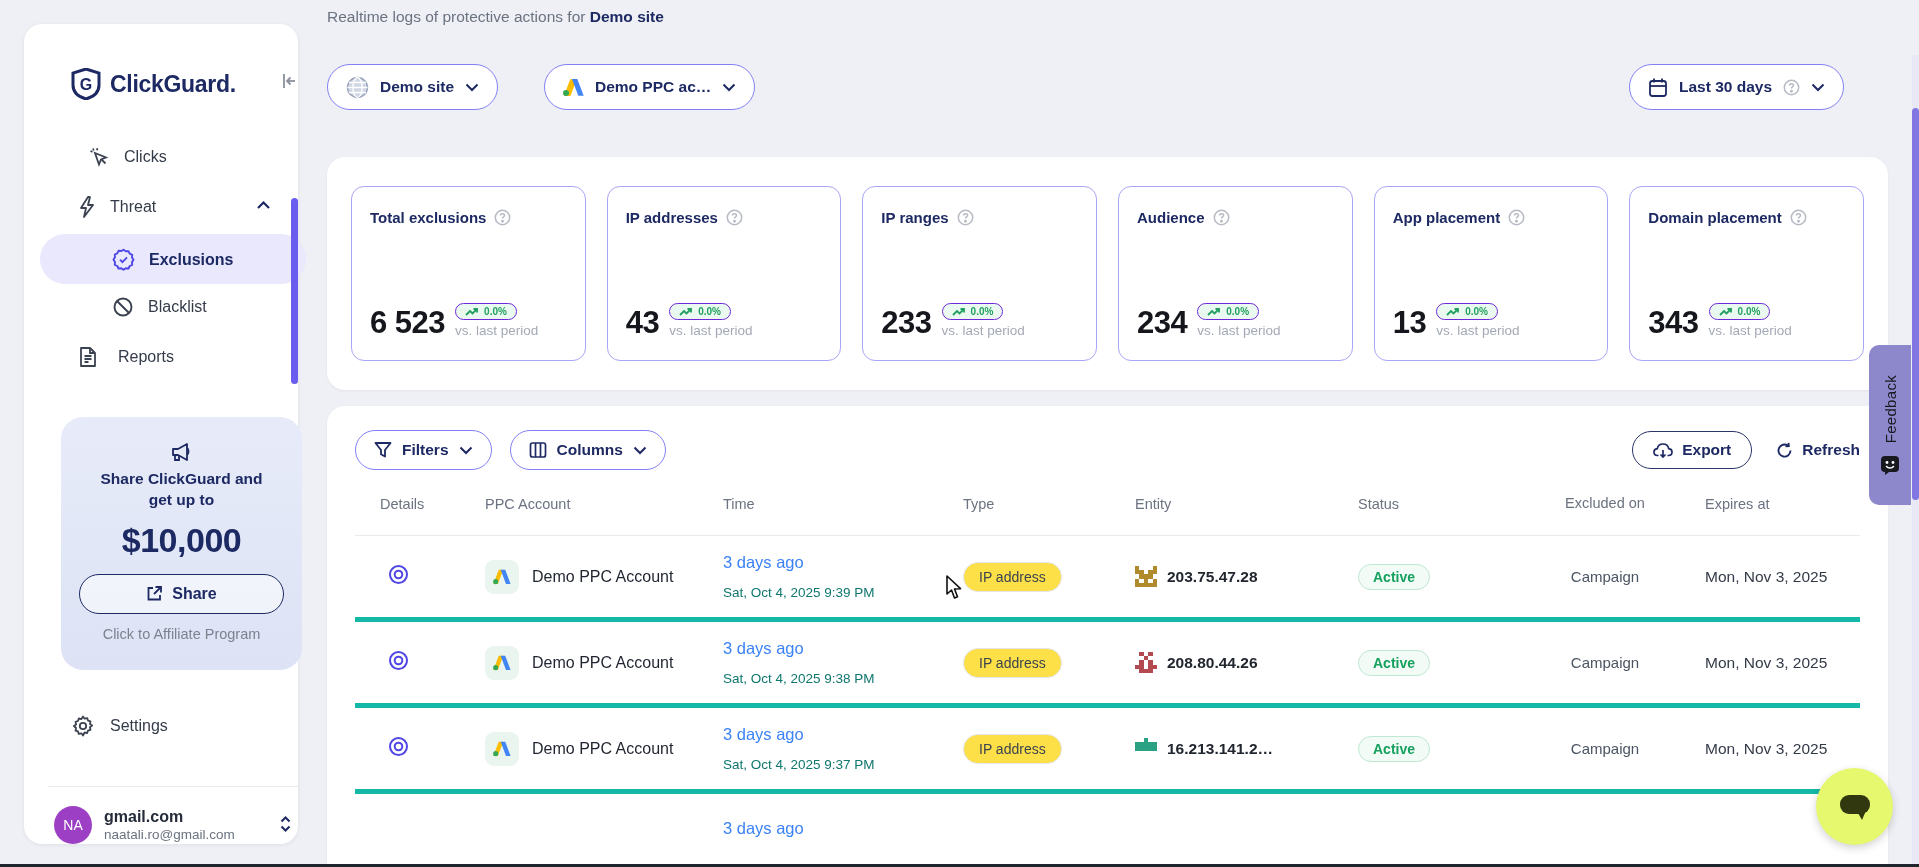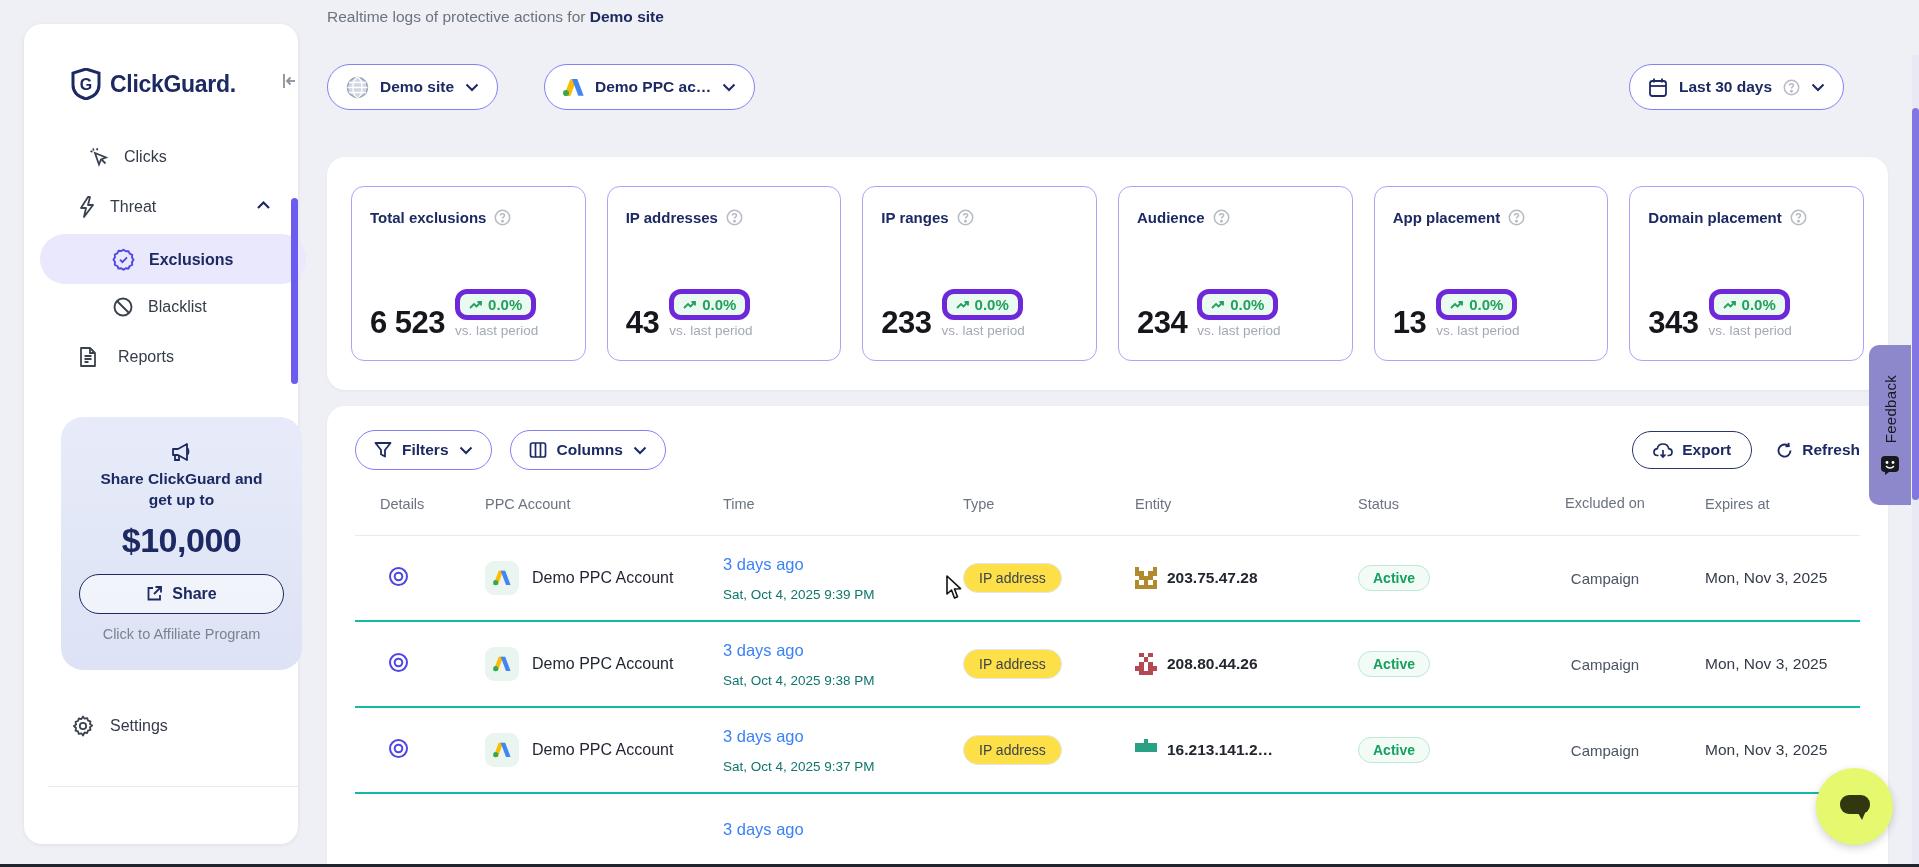--- a/index.html
+++ b/index.html
@@ -40,34 +40,34 @@
   .subtitle b{color:#1d2963;}
   .pill-select{position:absolute;height:46px;border:1.5px solid #8280f4;border-radius:24px;background:#fff;display:flex;align-items:center;gap:11px;padding:0 18px;font-size:15.5px;font-weight:600;color:#1d2963;cursor:pointer;}
   .chev{color:#1d2963;}
   
   .stats-panel{position:absolute;left:327px;top:157px;width:1561px;height:233px;background:#fff;border-radius:18px;box-shadow:0 1px 3px rgba(16,24,40,.05);display:flex;gap:21px;padding:29px 24px;}
   .stat-card{flex:1;border:1.5px solid #a9a5f8;border-radius:13px;padding:22px 18px 18px;position:relative;}
   .stat-title-row{display:flex;align-items:center;gap:8px;font-size:15px;color:#1d2963;font-weight:600;}
   .stat-value-row{position:absolute;left:18px;right:10px;bottom:22px;display:flex;align-items:flex-end;gap:10px;}
   .stat-value{font-size:31px;font-weight:bold;color:#15171c;letter-spacing:-0.5px;line-height:1;}
   .stat-side{display:flex;flex-direction:column;gap:3px;}
-  .stat-pill{display:inline-flex;align-items:center;gap:5px;background:#eafaf0;border:5px solid #6d28d9;border-radius:12px;padding:2px 9px;font-size:15px;font-weight:600;color:#22a05f;width:max-content;}
+  .stat-pill{display:inline-flex;align-items:center;gap:5px;background:#eafaf0;border:1px solid #6d28d9;border-radius:12px;padding:2px 9px;font-size:10px;font-weight:600;color:#22a05f;width:max-content;}
   .stat-sub{font-size:13.5px;color:#a3a9b5;}
   
   .table-panel{position:absolute;left:327px;top:406px;width:1561px;height:520px;background:#fff;border-radius:18px 18px 0 0;box-shadow:0 1px 3px rgba(16,24,40,.05);padding:22px 28px 0;}
   .toolbar{display:flex;align-items:center;height:44px;}
   .tb-btn{height:40px;border:1.5px solid #8280f4;border-radius:22px;background:#fff;display:flex;align-items:center;gap:10px;padding:0 18px;font-size:15.5px;font-weight:600;color:#1d2963;cursor:pointer;margin-right:18px;}
   .export-btn{margin-left:auto;height:38px;border:1.5px solid #2a3568;border-radius:22px;display:flex;align-items:center;gap:9px;padding:0 20px;font-size:15.5px;font-weight:600;color:#1d2963;cursor:pointer;}
   .refresh-btn{display:flex;align-items:center;gap:9px;margin-left:24px;font-size:15.5px;font-weight:600;color:#1d2963;cursor:pointer;}
   .grid-row{display:grid;grid-template-columns:130px 238px 240px 172px 223px 147px 200px 1fr;align-items:center;}
   .thead{height:64px;border-bottom:1px solid #e8eaee;color:#6b7280;font-size:14.5px;}
   .th{padding-left:0;}
   .th-details{padding-left:25px;}
   .th-excluded{text-align:center;width:110px;justify-self:center;line-height:1.35;}
-  .trow{height:86px;border-bottom:2px solid #14b8a6;}
+  .trow{height:86px;border-bottom:5px solid #14b8a6;}
   .td-details{padding-left:33px;}
   .td-account{display:flex;align-items:center;gap:13px;font-size:16px;color:#1f2430;}
   .ads-chip{width:34px;height:34px;border-radius:9px;background:#e9f5ee;display:flex;align-items:center;justify-content:center;}
   .time-rel{font-size:16.5px;color:#3b82f6;}
   .time-abs{font-size:13.5px;color:#0f766e;margin-top:13px;}
   .type-pill{display:inline-block;background:#fde047;border:1px solid #e3e5ea;border-radius:16px;padding:6px 15px;font-size:14px;color:#3c4350;}
   .entity-cell{display:flex;align-items:center;gap:10px;font-size:15.5px;font-weight:600;color:#21262f;}
   .identicon{width:22px;height:22px;position:relative;flex:none;}
   .identicon i{position:absolute;width:4.4px;height:4.4px;}
   .status-pill{display:inline-flex;background:#f2fbf6;border:1px solid #bfe8d2;border-radius:15px;padding:4px 14px;font-size:14px;font-weight:600;color:#16a15f;}
@@ -174,20 +174,33 @@
   <div class="settings-row">
     <svg width="24" height="24" viewBox="0 0 24 24" fill="none" stroke="#3c4350" stroke-width="1.8">
       <circle cx="12" cy="12" r="3.2"></circle>
       <path d="M12 2.5 l1.6 2.2 2.6-.6 .8 2.5 2.5.8-.6 2.6 2.2 1.6-2.2 1.6.6 2.6-2.5.8-.8 2.5-2.6-.6L12 21.5l-1.6-2.2-2.6.6-.8-2.5-2.5-.8.6-2.6L2.9 12l2.2-1.6-.6-2.6 2.5-.8.8-2.5 2.6.6Z" stroke-linejoin="round"></path>
     </svg>
     <span>Settings</span>
   </div>
 
   <div class="sb-divider"></div>
 
+  <div class="account-row">
+    <div class="avatar">NA</div>
+    <div>
+      <div class="acct-name">gmail.com</div>
+      <div class="acct-email">naatali.ro@gmail.com</div>
+    </div>
+    <div class="acct-chev">
+      <svg width="13" height="18" viewBox="0 0 13 18" fill="none" stroke="#1d2963" stroke-width="2">
+          <path d="M2.5 6.5 L6.5 2.5 L10.5 6.5"></path>
+          <path d="M2.5 11.5 L6.5 15.5 L10.5 11.5"></path>
+        </svg>
+    </div>
+  </div>
 </div>
 <div class="sb-scroll"></div>
 
 <div class="subtitle">
   <span>Realtime logs of protective actions for </span><b>Demo site</b>
 </div>
 
 <div class="pill-select" style="left:327px;top:64px;">
   <svg width="23" height="23" viewBox="0 0 23 23">
     <circle cx="11.5" cy="11.5" r="10" fill="#cfd6e4" stroke="#9aa4ba" stroke-width="1.4"></circle>

